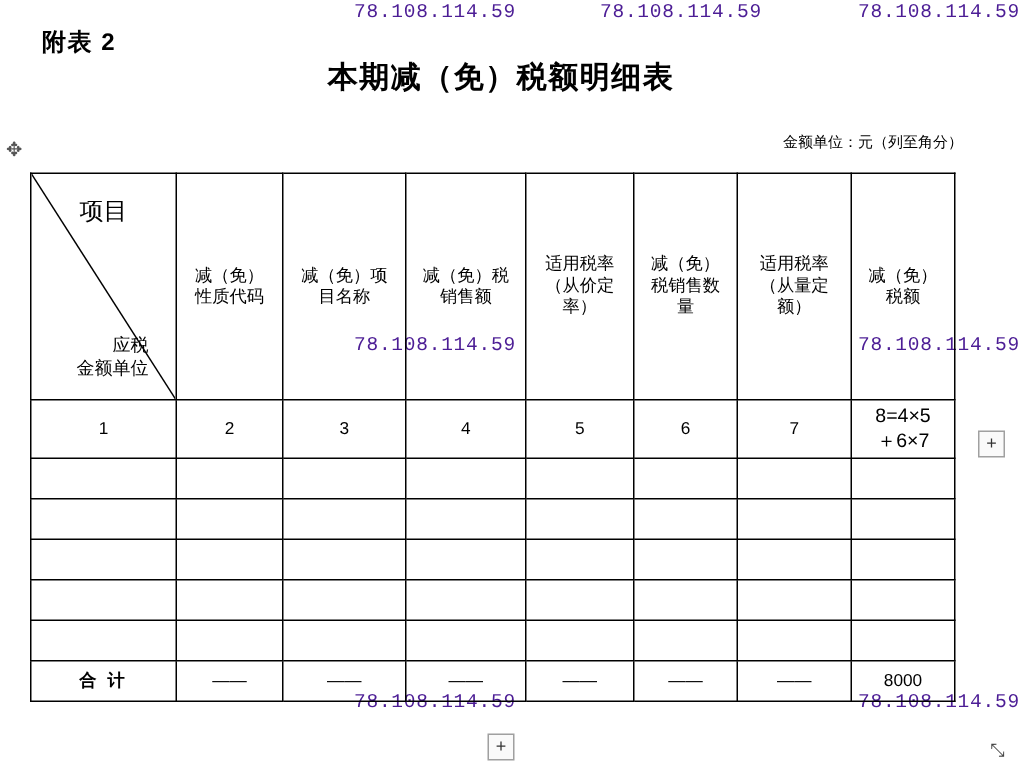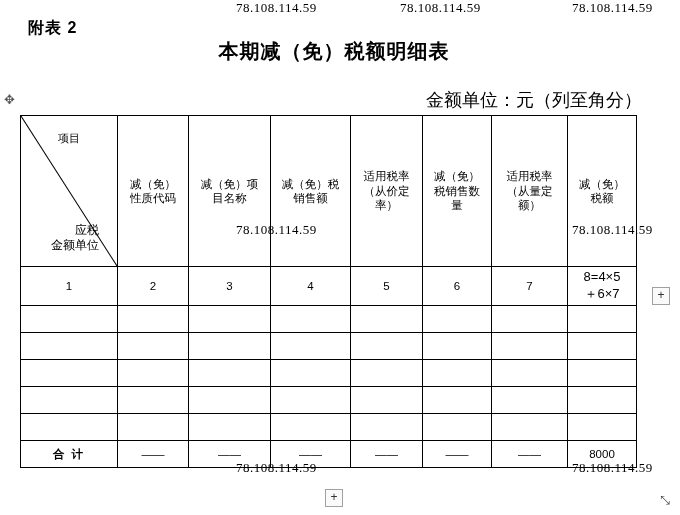--- a/index.html
+++ b/index.html
@@ -17,24 +17,24 @@
   }
   #page {
     position: absolute;
     left: 0; top: 0;
     width: 680px;
     height: 515px;
   }
   
   .wm {
     position: absolute;
-    color: #000000;
+    color: #4c1d95;
     font-size: 13px;
     letter-spacing: 0.5px;
-    font-family: Liberation Serif, serif;
+    font-family: Liberation Mono, monospace;
     white-space: nowrap;
     z-index: 0;
     pointer-events: none;
   }
   
   .attach-label {
     position: absolute;
     left: 28px;
     top: 18px;
     font-size: 16px;
@@ -50,21 +50,21 @@
     text-align: center;
     font-size: 20px;
     font-weight: bold;
     letter-spacing: 1px;
     z-index: 3;
   }
   .unit-note {
     position: absolute;
     right: 38px;
     top: 88px;
-    font-size: 18px;
+    font-size: 10px;
     z-index: 3;
   }
   
   .tbl-wrap {
     position: absolute;
     left: 20px;
     top: 115px;
     width: 616px;
     z-index: 2;
   }
@@ -96,21 +96,21 @@
     position: absolute;
     left: 0; top: 0;
     width: 100%; height: 100%;
   }
   .corner-cell .t1 {
     position: absolute;
     top: 16px;
     left: 0;
     width: 100%;
     text-align: center;
-    font-size: 11px;
+    font-size: 16px;
   }
   .corner-cell .t2 {
     position: absolute;
     bottom: 12px;
     left: 2px;
     width: 76px;
     text-align: right;
     font-size: 12px;
     line-height: 1.3;
   }

